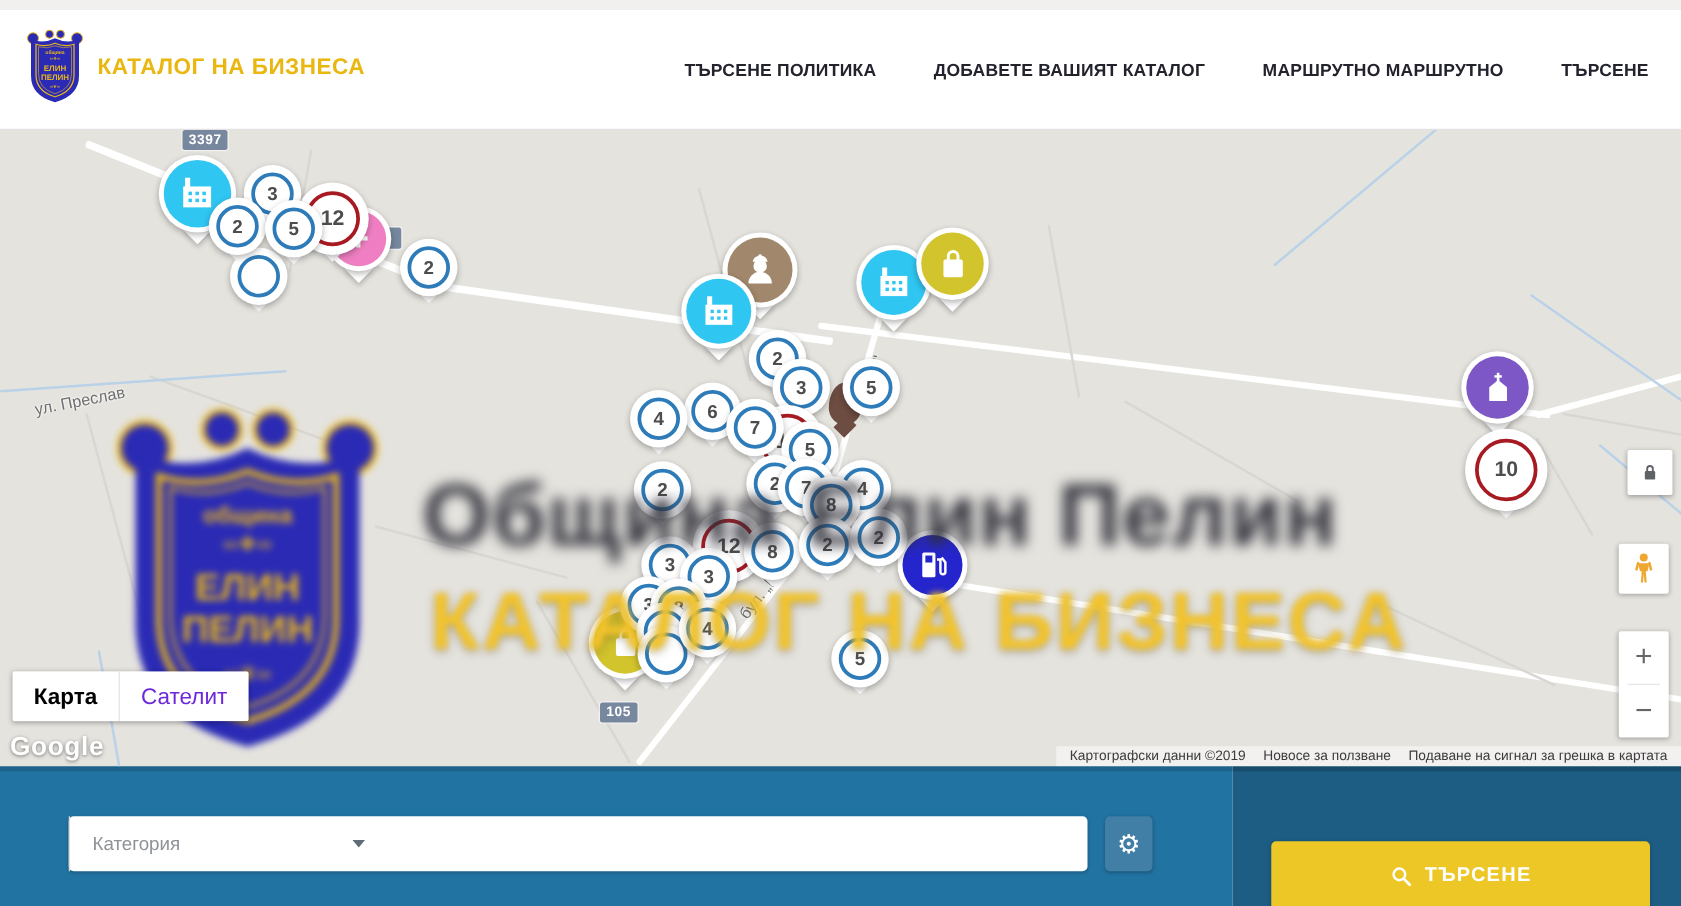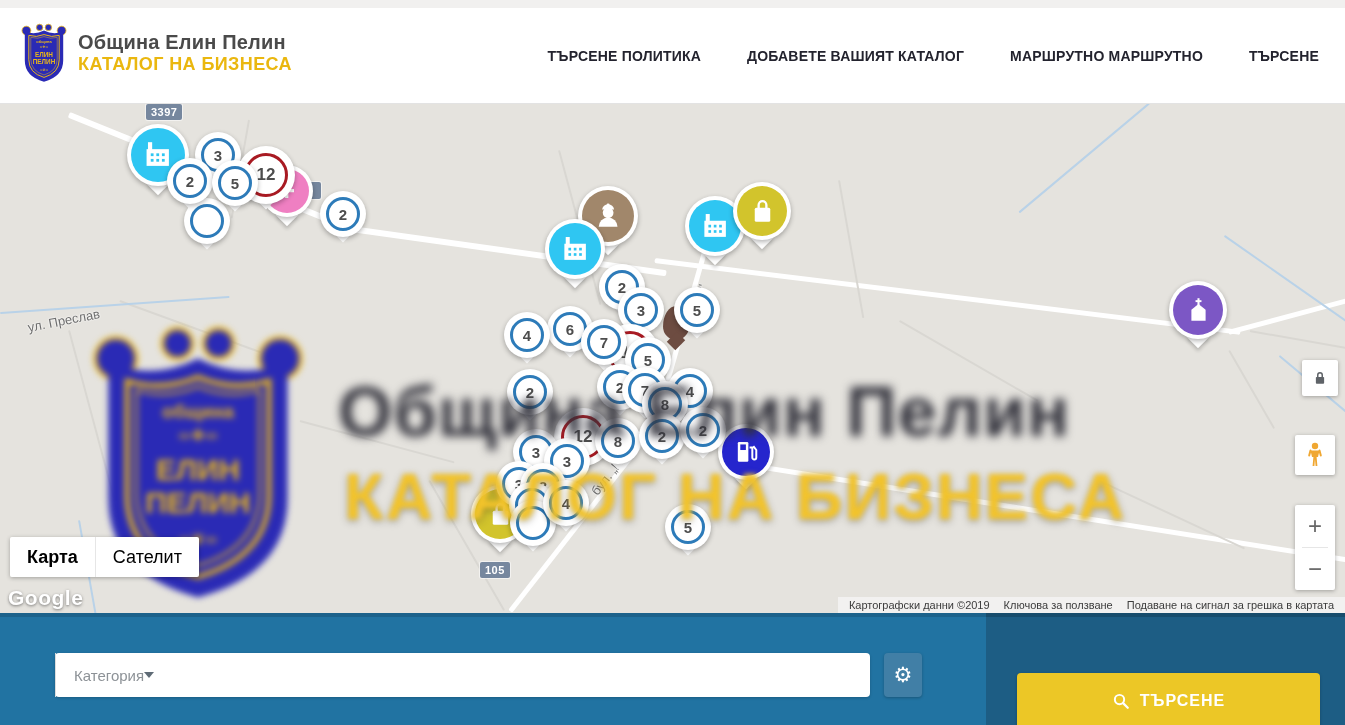--- a/index.html
+++ b/index.html
@@ -40,41 +40,41 @@
   
   .wm{position:absolute;z-index:5;pointer-events:none;}
   .wm-line1{left:338px;top:268px;font-size:70px;font-weight:700;color:#30303a;filter:blur(5px);letter-spacing:1px;white-space:nowrap;}
   .wm-line2{left:344px;top:355px;font-size:65px;font-weight:800;color:#f2c32b;filter:blur(2.5px);letter-spacing:2px;white-space:nowrap;text-shadow:0 2px 6px rgba(40,40,40,.45);}
   .wm-crest{left:86px;top:213px;width:224px;height:292px;filter:blur(3px);}
 
   
   .maptype{position:absolute;left:10px;top:433px;z-index:6;display:flex;box-shadow:0 1px 4px rgba(0,0,0,.3);border-radius:2px;overflow:hidden;}
   .maptype button{height:40px;border:none;background:#fff;font-family:"Liberation Sans",sans-serif;font-size:18px;padding:0 17px;cursor:pointer;}
   .maptype .active{font-weight:700;color:#000;}
-  .maptype .inactive{color:#000000;border-left:1px solid #e6e6e6;}
+  .maptype .inactive{color:#6d28d9;border-left:1px solid #e6e6e6;}
   .google-logo{position:absolute;left:8px;top:482px;z-index:6;font-size:21px;font-weight:700;color:#fff;letter-spacing:.5px;text-shadow:0 1px 3px rgba(80,80,80,.75);}
   .attribution{position:absolute;right:0;top:493px;z-index:6;height:16px;display:flex;align-items:center;gap:0;background:rgba(245,245,245,.75);font-size:11px;color:#3c3c3c;padding:0 4px;}
   .attribution span{padding:0 7px;white-space:nowrap;}
   .ctrl{position:absolute;z-index:6;background:#fff;box-shadow:0 1px 4px rgba(0,0,0,.3);border-radius:2px;display:flex;align-items:center;justify-content:center;}
   .ctrl-lock{left:1302px;top:256px;width:36px;height:36px;}
   .ctrl-pegman{left:1295px;top:331px;width:40px;height:40px;}
   .ctrl-zoom{left:1295px;top:401px;width:40px;height:85px;flex-direction:column;}
   .ctrl-zoom .zbtn{width:40px;height:42px;display:flex;align-items:center;justify-content:center;font-size:24px;color:#666;cursor:pointer;user-select:none;}
   .ctrl-zoom .zdiv{width:26px;height:1px;background:#e6e6e6;}
 
   
   .searchbar{position:absolute;left:0;top:613px;width:1345px;height:112px;}
   .bar-left{position:absolute;left:0;top:0;width:986px;height:112px;background:#2173a2;border-top:4px solid rgba(0,0,0,.14);box-sizing:border-box;}
   .bar-right{position:absolute;left:986px;top:0;width:359px;height:112px;background:#1d5d84;border-top:4px solid rgba(0,0,0,.18);box-sizing:border-box;}
   .field-group{position:absolute;left:55px;top:36px;width:815px;height:44px;background:#fff;border-radius:4px;display:flex;box-shadow:0 1px 3px rgba(0,0,0,.2);}
   .field{display:flex;align-items:center;box-sizing:border-box;}
   .field.keyword{width:303px;padding-left:18px;gap:12px;}
   .field.keyword input{border:none;outline:none;flex:1;font-size:15px;color:#555;font-family:"Liberation Sans",sans-serif;background:transparent;}
   .field.keyword input::placeholder{color:#9b9b9b;}
-  .field.sel{border-left:1px solid #ddd;padding:0 18px;cursor:pointer;}
+  .field.sel{border-left:1px solid #ddd;justify-content:space-between;padding:0 18px;cursor:pointer;}
   .field.sel .sel-text{font-size:15px;color:#8d9297;}
   .field.sel.cat{width:255px;}
   .field.sel.loc{width:257px;}
   .arrow-down{width:0;height:0;border-left:5px solid transparent;border-right:5px solid transparent;border-top:6px solid #5f6b76;}
   .gear-btn{position:absolute;left:884px;top:36px;width:38px;height:44px;background:#417fa6;border:none;border-radius:4px;color:#fff;font-size:21px;cursor:pointer;display:flex;align-items:center;justify-content:center;box-shadow:0 1px 3px rgba(0,0,0,.25);}
   .search-btn{position:absolute;left:31px;top:37px;width:303px;height:55px;background:#ecc726;border:none;border-radius:4px;color:#fff;font-weight:700;font-size:16px;letter-spacing:1px;cursor:pointer;display:flex;align-items:center;justify-content:center;gap:10px;font-family:"Liberation Sans",sans-serif;box-shadow:0 1px 3px rgba(0,0,0,.25);margin-top:19px;}
 </style>
 </head>
 <body>
 
@@ -91,21 +91,20 @@
         <path d="M12 22 L12 95 Q12 135 60 148 Q108 135 108 95 L108 22 Q84 32 60 20 Q36 32 12 22 Z" fill="#2a2ab5"></path>
         <path d="M22 32 L22 93 Q22 126 60 137 Q98 126 98 93 L98 32 Q79 38 60 30 Q41 38 22 32 Z" fill="none" stroke="#e8b61a" stroke-width="2.5"></path>
         <path d="M27 37 L27 91 Q27 121 60 131 Q93 121 93 91 L93 37 Q76 42 60 35 Q44 42 27 37 Z" fill="none" stroke="#e8b61a" stroke-width="1.2"></path>
         <text x="60" y="52" text-anchor="middle" font-size="10" font-weight="bold" fill="#e8b61a">община</text>
         <text x="60" y="64" text-anchor="middle" font-size="9" fill="#e8b61a">∞❖∞</text>
         <text x="60" y="85" text-anchor="middle" font-size="16" font-weight="bold" fill="#e8b61a">ЕЛИН</text>
         <text x="60" y="103" text-anchor="middle" font-size="16" font-weight="bold" fill="#e8b61a">ПЕЛИН</text>
         <text x="60" y="120" text-anchor="middle" font-size="9" fill="#e8b61a">∞❦∞</text>
       </svg>
       <div class="brand-text">
-        <span class="brand-title">Община Елин Пелин</span>
         <span class="brand-subtitle">КАТАЛОГ НА БИЗНЕСА</span>
       </div>
     </div>
     <nav class="nav">
       <a href="#">ТЪРСЕНЕ ПОЛИТИКА</a>
       <a href="#">ДОБАВЕТЕ ВАШИЯТ КАТАЛОГ</a>
       <a href="#">МАРШРУТНО МАРШРУТНО</a>
       <a href="#">ТЪРСЕНЕ</a>
     </nav>
   </div>
@@ -129,21 +128,21 @@
       <text x="60" y="120" text-anchor="middle" font-size="9" fill="#e8b61a">∞❦∞</text>
     </svg>
 
     <div class="maptype">
       <button class="active">Карта</button>
       <button class="inactive">Сателит</button>
     </div>
     <div class="google-logo">Google</div>
     <div class="attribution">
       <span>Картографски данни ©2019</span>
-      <span>Ключова за ползване</span>
+      <span>Новосе за ползване</span>
       <span>Подаване на сигнал за грешка в картата</span>
     </div>
 
     <div class="ctrl ctrl-lock">
       <svg width="18" height="18" viewBox="0 0 24 24">
         <rect x="6.5" y="10.5" width="11" height="9" rx="1.2" fill="#5f6368"></rect>
         <path d="M9 10.5V8a3 3 0 0 1 6 0v2.5" fill="none" stroke="#5f6368" stroke-width="2"></path>
       </svg>
     </div>
     <div class="ctrl ctrl-pegman">
@@ -454,20 +453,25 @@
       <div class="cluster" style="left: 543px; top: 376px; width: 46px; height: 54px;">
         <div class="ctail" style="left:17px;top:37px"></div>
         <div class="outer" style="width:46px;height:46px"></div>
         <div class="ring" style="left:6px;top:6px;width:28px;height:28px;border:3px solid #2d7bb9;font-size:15px">4</div>
       </div>
       <div class="cluster" style="left: 665px; top: 400px; width: 46px; height: 54px;">
         <div class="ctail" style="left:17px;top:37px"></div>
         <div class="outer" style="width:46px;height:46px"></div>
         <div class="ring" style="left:6px;top:6px;width:28px;height:28px;border:3px solid #2d7bb9;font-size:15px">5</div>
       </div>
+      <div class="cluster" style="left: 1172px; top: 239px; width: 66px; height: 74px;">
+        <div class="ctail" style="left:27px;top:57px"></div>
+        <div class="outer" style="width:66px;height:66px"></div>
+        <div class="ring" style="left:8px;top:8px;width:44px;height:44px;border:3px solid #a81a22;font-size:17px">10</div>
+      </div>
     </div>
 
   <div class="searchbar">
     <div class="bar-left">
       <div class="field-group">
         <div class="field sel cat">
           <span class="sel-text">Категория</span>
           <span class="arrow-down"></span>
         </div>
       </div>

